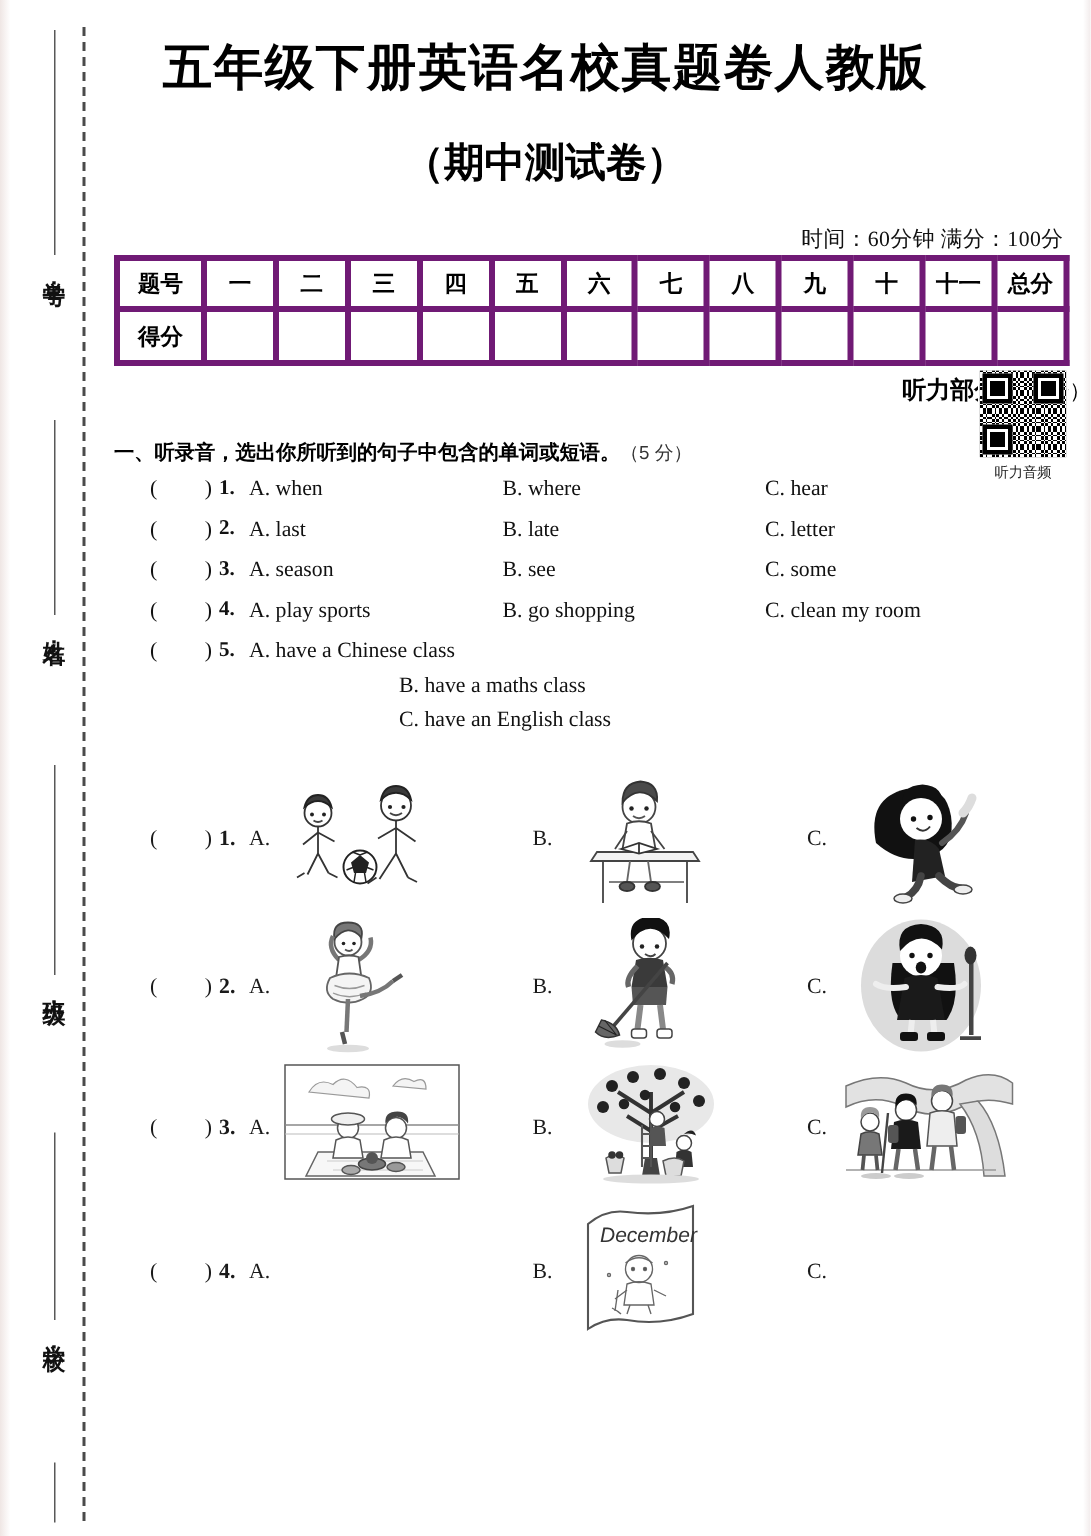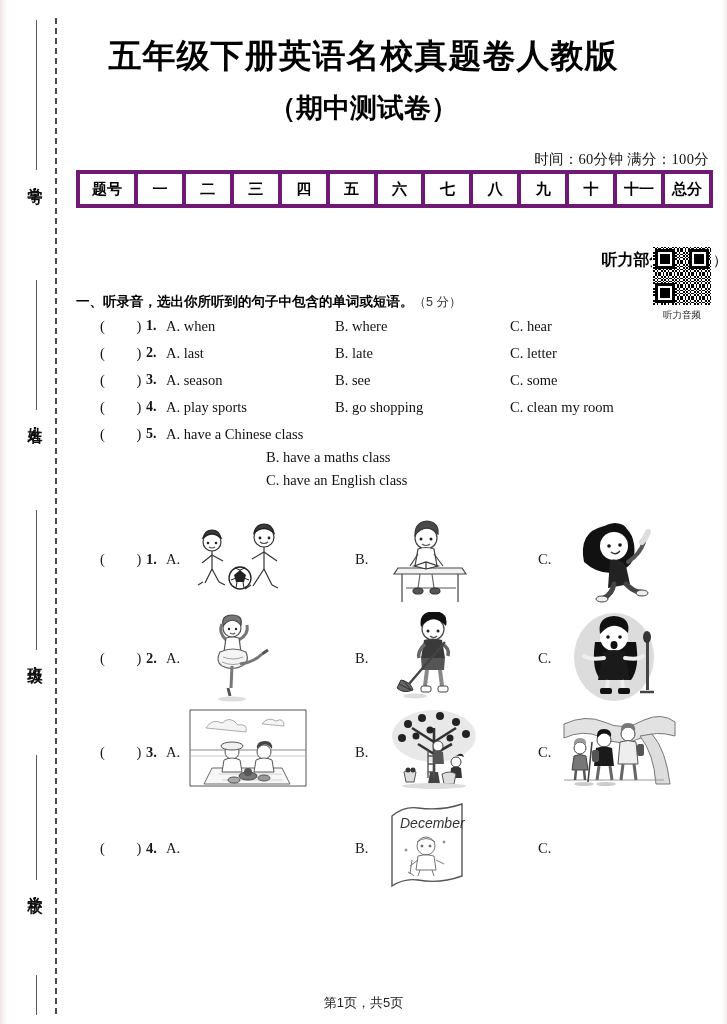--- a/index.html
+++ b/index.html
@@ -61,21 +61,21 @@
     font-size: 15px;
     letter-spacing: 2px;
     color: #111;
     white-space: nowrap;
   }
 
   
   .title-main {
     position: absolute;
     left: 0; right: 0;
-    top: 34px;
+    top: 23px;
     text-align: center;
     font-size: 33px;
     font-weight: bold;
     letter-spacing: 1px;
     font-family: "Liberation Serif", "DejaVu Serif", serif;
     color: #000;
   }
   .title-sub {
     position: absolute;
     left: 0; right: 0;
@@ -299,20 +299,35 @@
           <td>四</td>
           <td>五</td>
           <td>六</td>
           <td>七</td>
           <td>八</td>
           <td>九</td>
           <td>十</td>
           <td>十一</td>
           <td>总分</td>
         </tr>
+        <tr class="blank-row">
+          <td class="head-cell">得分</td>
+          <td></td>
+          <td></td>
+          <td></td>
+          <td></td>
+          <td></td>
+          <td></td>
+          <td></td>
+          <td></td>
+          <td></td>
+          <td></td>
+          <td></td>
+          <td></td>
+        </tr>
       </tbody>
     </table>
   </div>
 
   <div class="section-head">
     <span>听力部分</span><span class="pts">（30 分）</span>
   </div>
 
   <div class="qr-box">
     <div class="qr-img">
@@ -680,15 +695,14 @@
           <path d="M26 70 q4 2 6 4"></path>
           <path d="M38 68 l-2 6 M50 68 l2 6"></path>
           <circle cx="62" cy="40" r="1"></circle>
           <circle cx="24" cy="48" r="1"></circle>
         </g>
       </svg>
     </div>
 
   </div>
 
-  <div class="footer">第1页，共5页</div>
 
 </div>
 
 </body></html>

